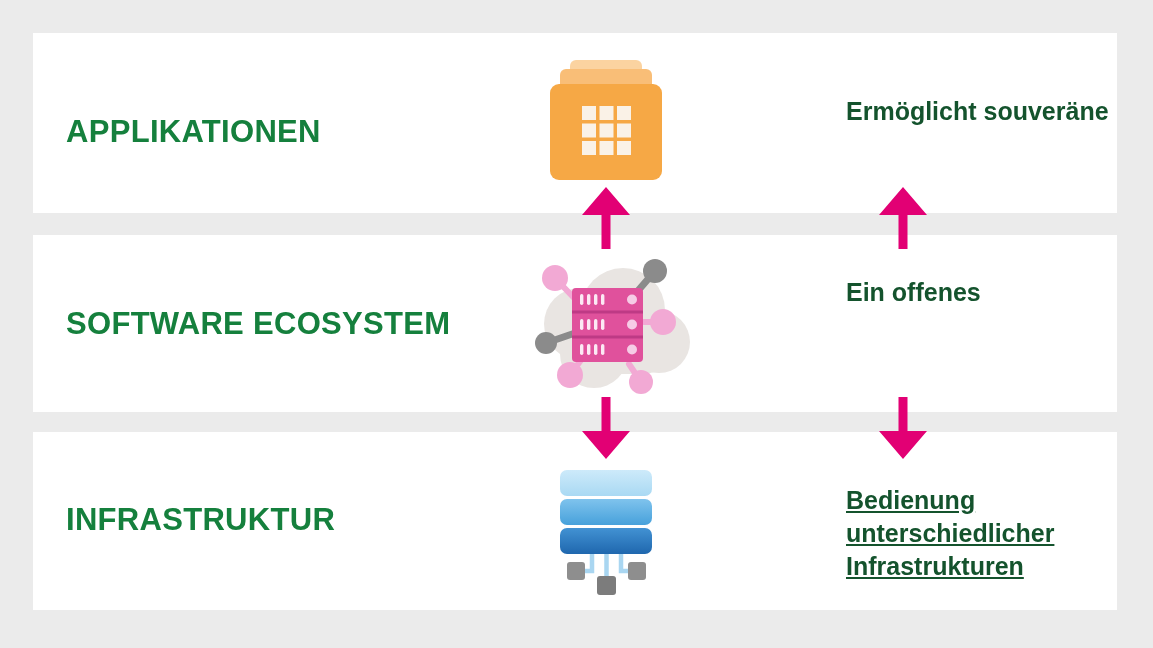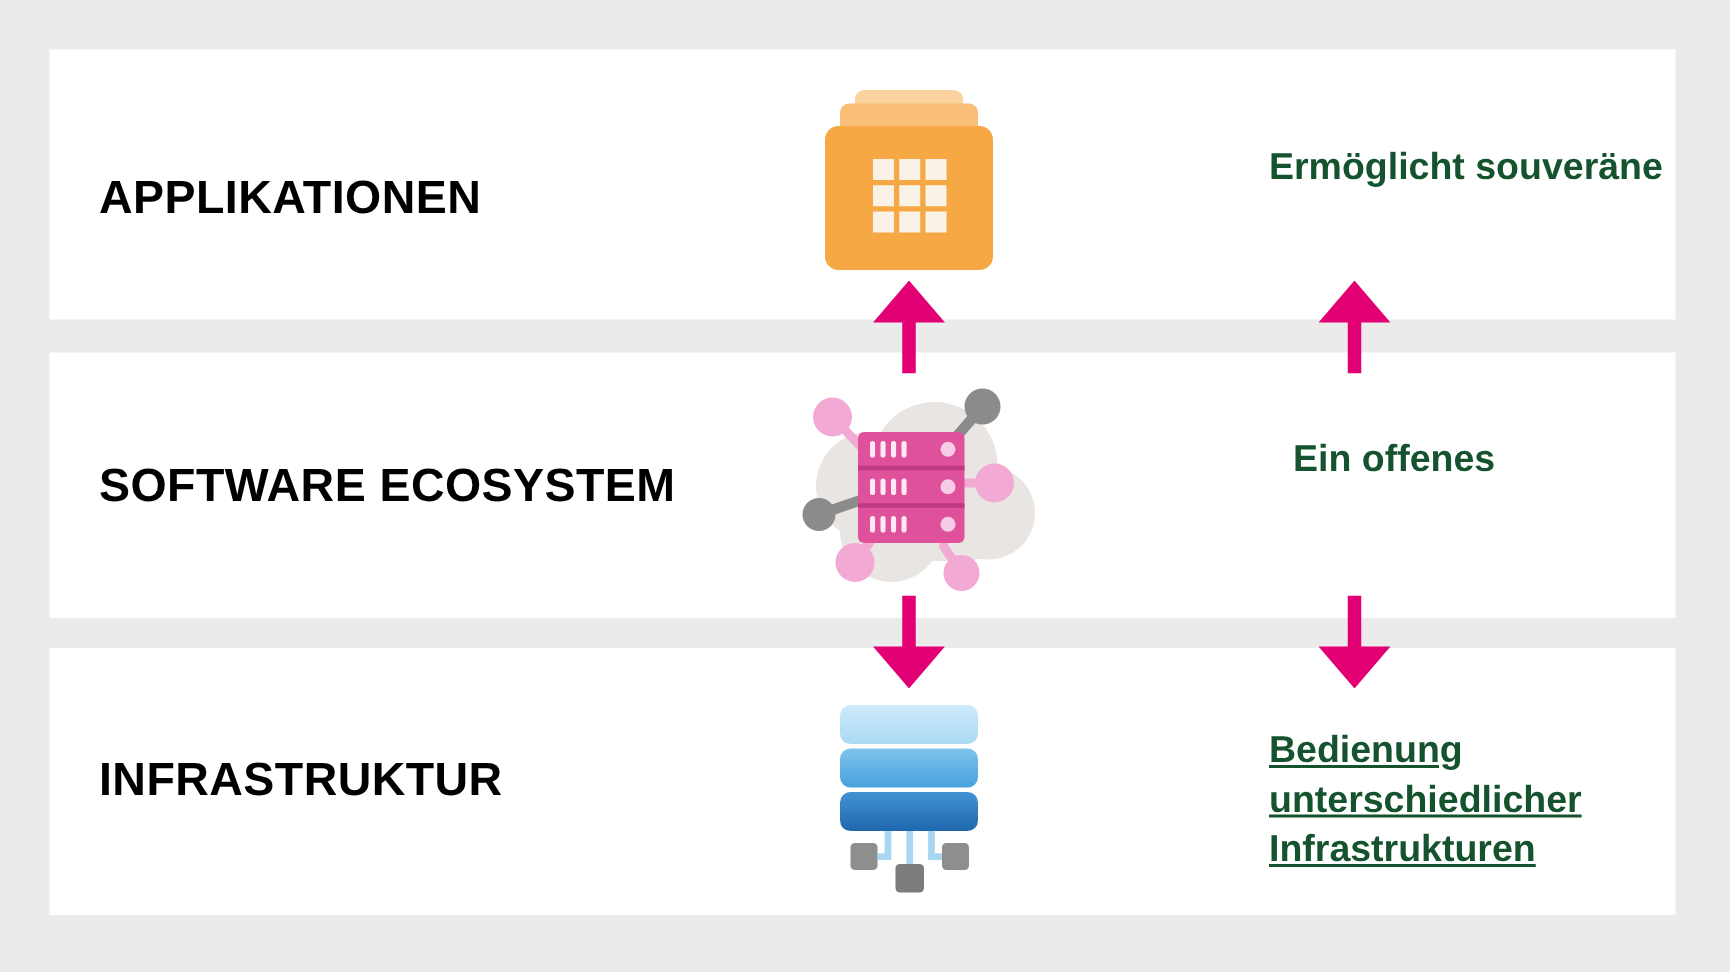--- a/index.html
+++ b/index.html
@@ -18,42 +18,42 @@
     left:33px;width:1084px;
     background:#ffffff;
   }
   .band1{top:33px;height:180px;}
   .band2{top:235px;height:177px;}
   .band3{top:432px;height:178px;}
 
   .layer-label{
     position:absolute;
     left:66px;
-    color:#000000;
+    color:#15803d;
     font-size:31px;
     font-weight:bold;
     letter-spacing:.3px;
     line-height:40px;
     white-space:nowrap;
   }
   .label1{top:112px;}
   .label2{top:304px;}
   .label3{top:500px;}
 
   .desc{
     position:absolute;
     left:846px;
     color:#14532d;
     font-size:25px;
     font-weight:bold;
     line-height:33px;
     white-space:nowrap;
   }
   .desc1{top:95px;}
-  .desc2{top:290px;margin-left:16px;}
+  .desc2{top:276px;}
   .desc3{top:484px;text-decoration:underline;}
   .desc span{display:block;}
 
   .icon{position:absolute;}
   .icon-apps{left:550px;top:58px;}
   .icon-cloud{left:518px;top:252px;}
   .icon-infra{left:558px;top:470px;}
 
   .arrow{position:absolute;width:48px;height:62px;}
   .arrow-up-icon-col{left:582px;top:187px;}

